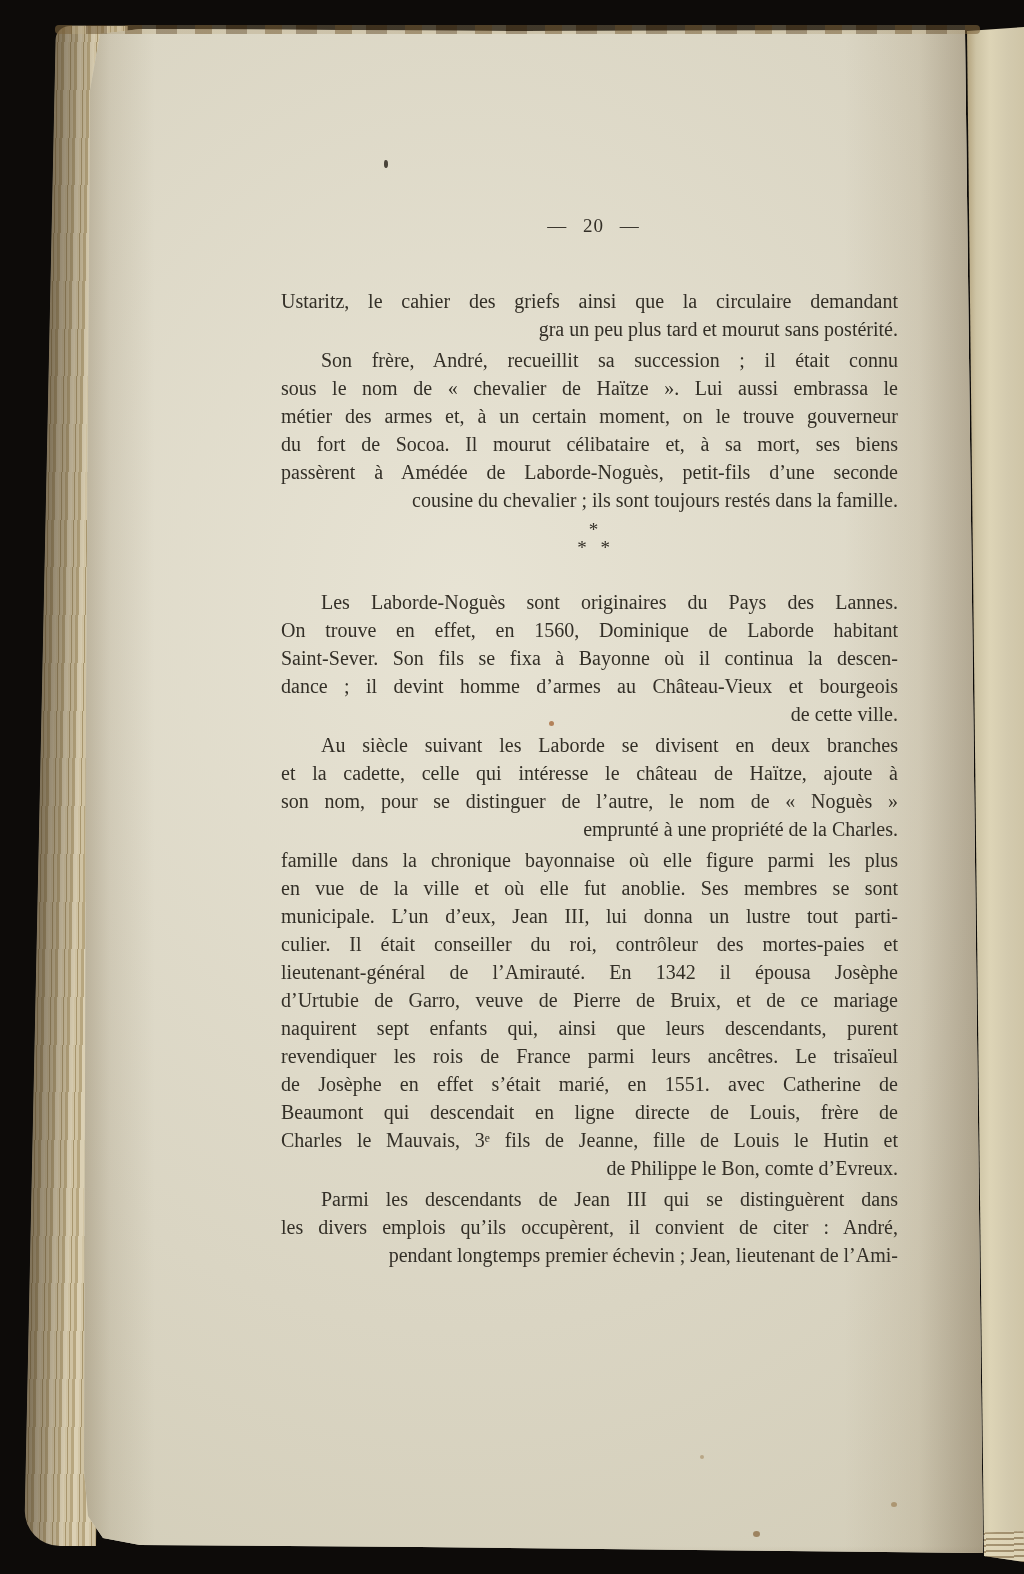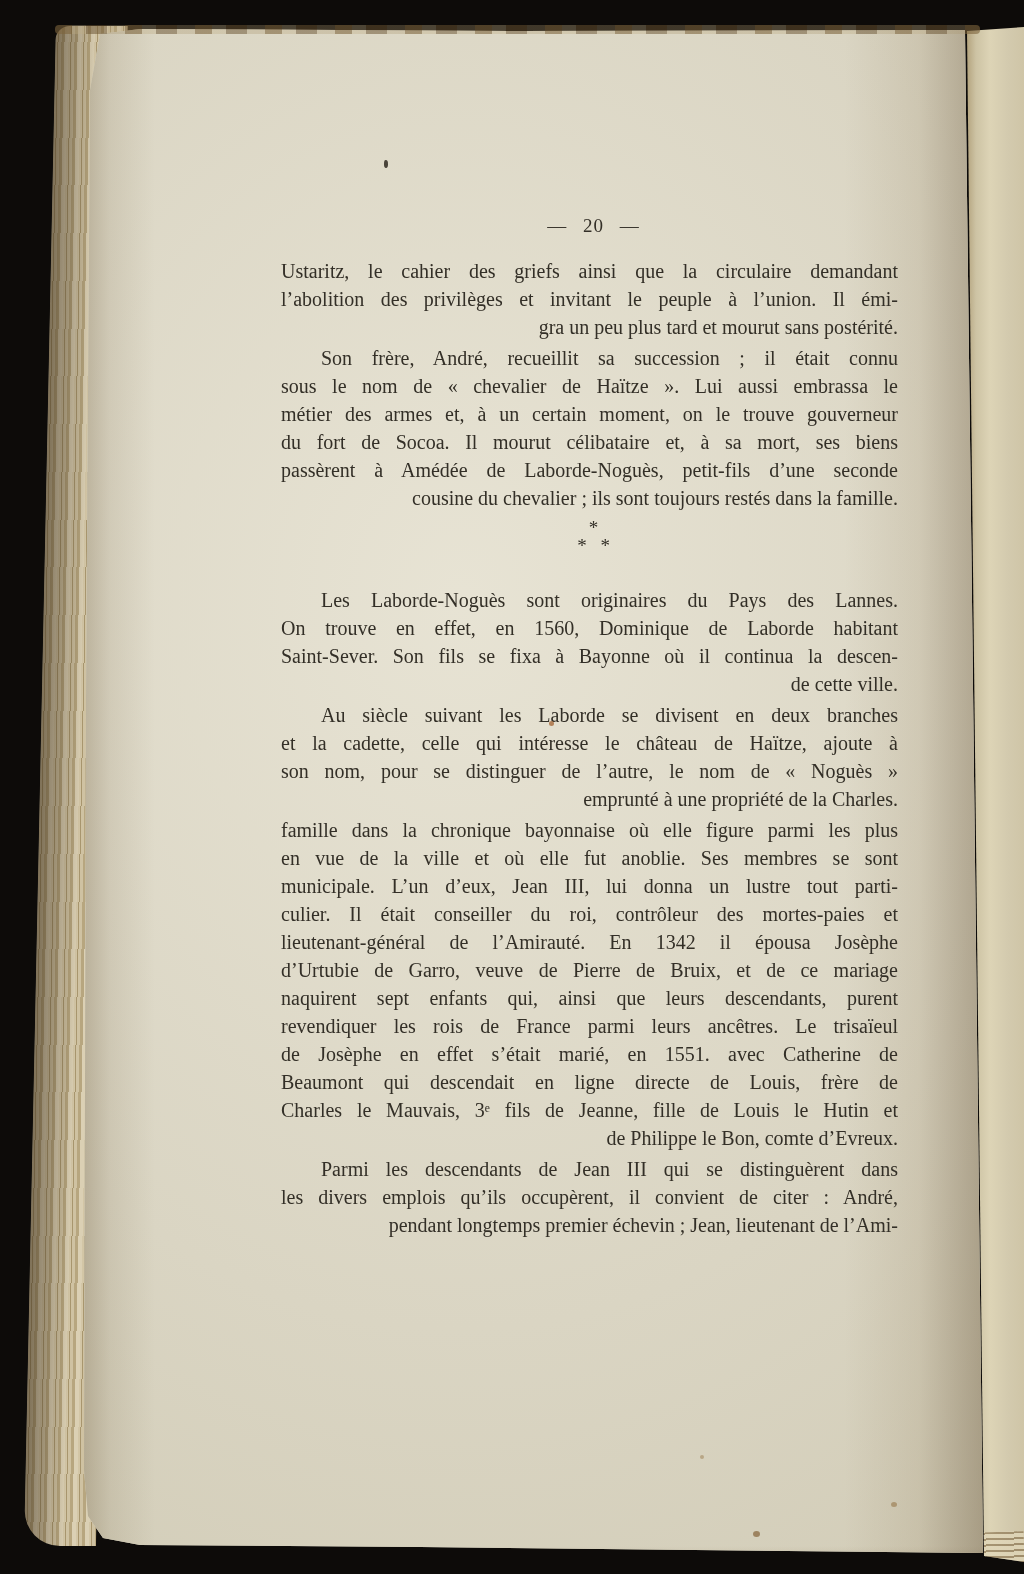--- a/index.html
+++ b/index.html
@@ -65,21 +65,21 @@
       rgba(120,95,58,.55) 0 2px, rgba(225,215,185,.7) 2px 6px);
   }
 
   
   .text-block {
     position:absolute; left:281px; top:212px; width:625px;
     color:#332f27; font-size:20px; line-height:28px;
     text-rendering:optimizeLegibility;
   }
   .page-number {
-    text-align:center; height:28px; margin-bottom:17px;
+    text-align:center; height:28px; margin-bottom:47px;
     font-size:19px; word-spacing:10px; letter-spacing:1px;
   }
   .paragraph { margin:0 8px 3px 0; }
   .line { height:28px; overflow:hidden; text-align:right; }
   .line.fill { text-align:justify; }
   .line.fill::after { content:""; display:inline-block; width:100%; height:0; }
   .line.indent { text-indent:40px; }
   .separator { height:68px; text-align:center; font-size:19px; color:#332f27; padding-top:3px; }
   .sep-top { line-height:20px; }
   .sep-bottom { line-height:15px; word-spacing:9px; }
@@ -99,39 +99,39 @@
   <div class="edge-stack"></div>
   <div class="page-main"></div>
   <div class="page-right"></div>
   <div class="deckle"></div>
 
   <div class="text-block">
     <div class="page-number">— 20 —</div>
     <div>
         <div class="paragraph">
           <div class="line fill">Ustaritz, le cahier des griefs ainsi que la circulaire demandant</div>
-          <div class="line fill">l’abolition des privilèges et invitant le peuple à l’union. Il émi-</div>
           <div class="line">gra un peu plus tard et mourut sans postérité.</div>
         </div>
         <div class="paragraph">
           <div class="line fill indent">Son frère, André, recueillit sa succession ; il était connu</div>
           <div class="line fill">sous le nom de « chevalier de Haïtze ». Lui aussi embrassa le</div>
           <div class="line fill">métier des armes et, à un certain moment, on le trouve gouverneur</div>
           <div class="line fill">du fort de Socoa. Il mourut célibataire et, à sa mort, ses biens</div>
           <div class="line fill">passèrent à Amédée de Laborde-Noguès, petit-fils d’une seconde</div>
           <div class="line">cousine du chevalier ; ils sont toujours restés dans la famille.</div>
         </div>
         <div class="separator">
           <div class="sep-top">*</div>
           <div class="sep-bottom">* *</div>
         </div>
         <div class="paragraph">
           <div class="line fill indent">Les Laborde-Noguès sont originaires du Pays des Lannes.</div>
           <div class="line fill">On trouve en effet, en 1560, Dominique de Laborde habitant</div>
           <div class="line fill">Saint-Sever. Son fils se fixa à Bayonne où il continua la descen-</div>
+          <div class="line fill">dance ; il devint homme d’armes au Château-Vieux et bourgeois</div>
           <div class="line">de cette ville.</div>
         </div>
         <div class="paragraph">
           <div class="line fill indent">Au siècle suivant les Laborde se divisent en deux branches</div>
           <div class="line fill">et la cadette, celle qui intéresse le château de Haïtze, ajoute à</div>
           <div class="line fill">son nom, pour se distinguer de l’autre, le nom de « Noguès »</div>
           <div class="line">emprunté à une propriété de la Charles.</div>
         </div>
         <div class="paragraph">
           <div class="line fill">famille dans la chronique bayonnaise où elle figure parmi les plus</div>

